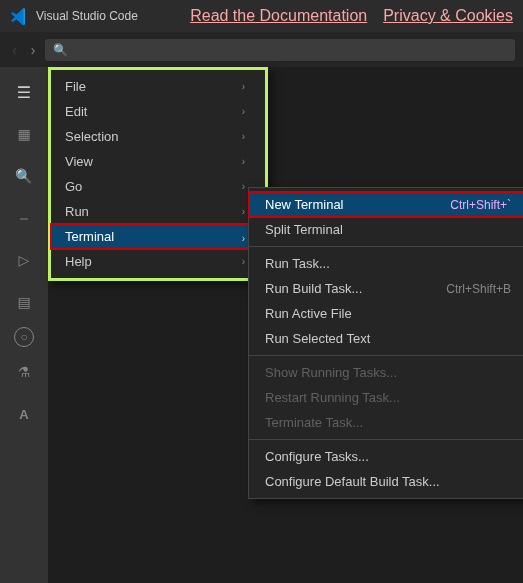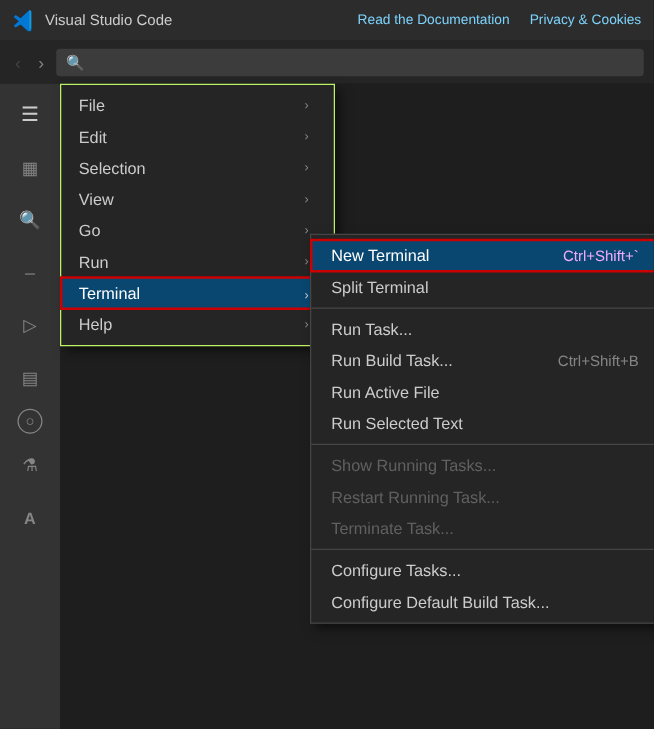--- a/index.html
+++ b/index.html
@@ -34,22 +34,23 @@
       color: #cccccc;
       font-size: 12px;
       flex: 0 0 auto;
     }
     #top-links {
       margin-left: auto;
       display: flex;
       gap: 16px;
     }
     .top-link {
-      color: #7dd3fc;
-      font-size: 11px;
+      color: #fca5a5;
+      font-size: 16px;
+      text-decoration: underline;
       cursor: pointer;
     }
 
     
     #address-bar-row {
       width: 100%;
       height: 35px;
       background: #252526;
       display: flex;
       align-items: center;
@@ -129,21 +130,21 @@
       z-index: 100;
     }
 
     
     #file-menu {
       position: absolute;
       top: 0;
       left: 0;
       width: 220px;
       background: #252526;
-      border: 1px solid #bef264;
+      border: 3px solid #bef264;
       box-shadow: 4px 4px 8px rgba(0,0,0,0.5);
       z-index: 200;
       padding: 4px 0;
     }
     .menu-item {
       display: flex;
       align-items: center;
       justify-content: space-between;
       padding: 5px 20px 5px 14px;
       color: #cccccc;

